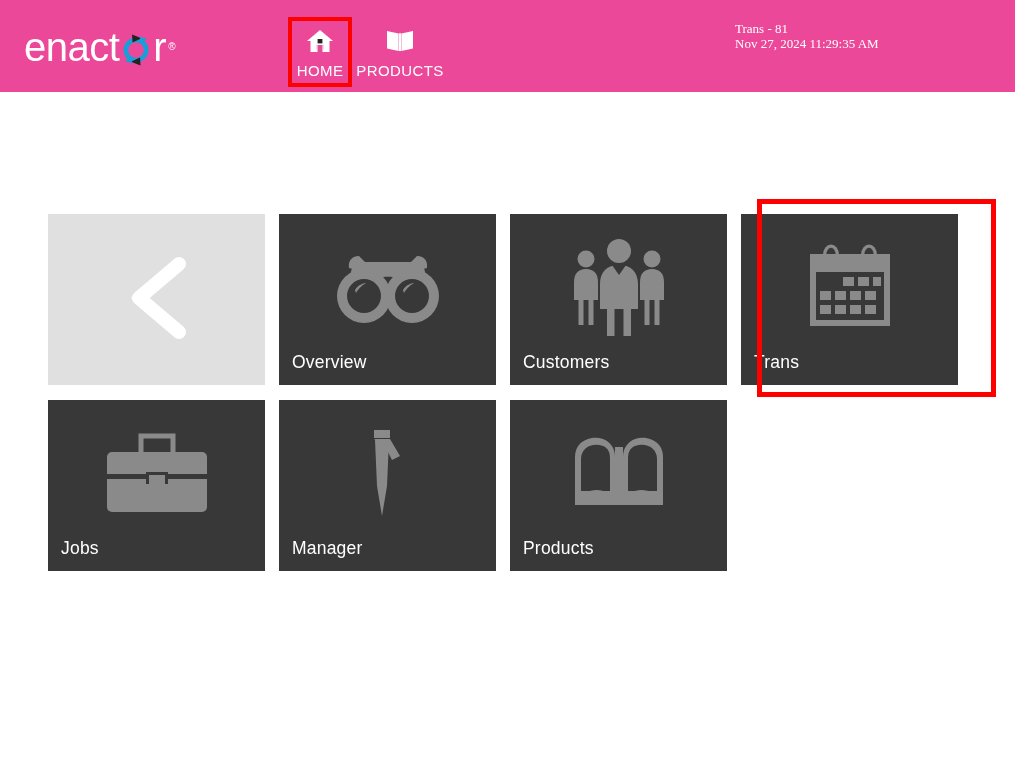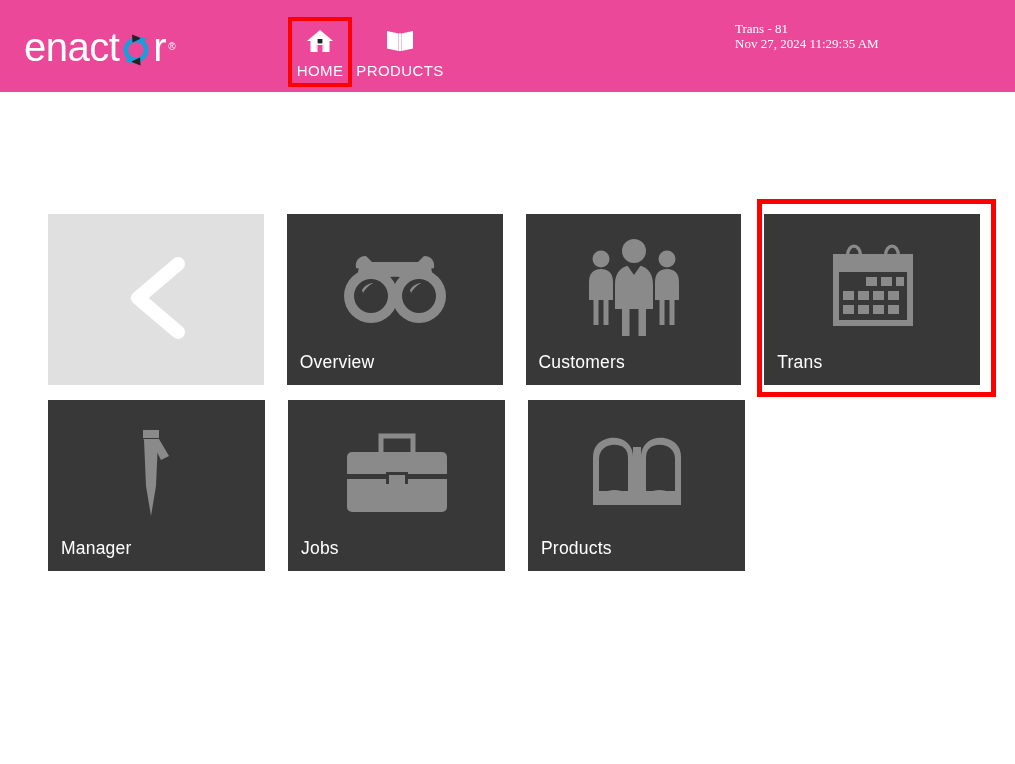--- a/index.html
+++ b/index.html
@@ -104,21 +104,21 @@
 
   
   .grid {
     position: absolute;
     left: 48px;
     top: 214px;
     width: 932px;
   }
   .grid-row {
     display: flex;
-    gap: 23px;
+    gap: 14px;
     margin-bottom: 15px;
   }
   .tile {
     width: 217px;
     height: 171px;
     background: #383838;
     position: relative;
     cursor: pointer;
     overflow: hidden;
   }
@@ -304,40 +304,40 @@
       </span>
       <span class="tile-label">Trans</span>
     </div>
 
   </div>
 
   <div class="grid-row">
 
     <div class="tile">
       <span class="tile-icon">
-        <svg width="64" height="90" viewBox="0 0 64 90">
-          <rect x="18" y="2" width="16" height="8" fill="#8a8a8a"></rect>
-          <path d="M18 11 L34 11 L44 28 L36 32 L30 20 Z" fill="#8a8a8a"></path>
-          <path d="M19 12 L33 12 L31 58 L26 88 L21 58 Z" fill="#8a8a8a"></path>
-        </svg>
-      </span>
-      <span class="tile-label">Manager</span>
-    </div>
-
-    <div class="tile">
-      <span class="tile-icon">
         <svg width="110" height="86" viewBox="0 0 110 86">
           <rect x="39" y="6" width="32" height="22" fill="none" stroke="#8a8a8a" stroke-width="5"></rect>
           <rect x="5" y="22" width="100" height="60" rx="5" fill="#8a8a8a"></rect>
           <rect x="5" y="44" width="100" height="5" fill="#383838"></rect>
           <rect x="44" y="42" width="22" height="12" fill="#383838"></rect>
           <rect x="47" y="45" width="16" height="9" fill="#8a8a8a"></rect>
         </svg>
       </span>
       <span class="tile-label">Jobs</span>
+    </div>
+
+    <div class="tile">
+      <span class="tile-icon">
+        <svg width="64" height="90" viewBox="0 0 64 90">
+          <rect x="18" y="2" width="16" height="8" fill="#8a8a8a"></rect>
+          <path d="M18 11 L34 11 L44 28 L36 32 L30 20 Z" fill="#8a8a8a"></path>
+          <path d="M19 12 L33 12 L31 58 L26 88 L21 58 Z" fill="#8a8a8a"></path>
+        </svg>
+      </span>
+      <span class="tile-label">Manager</span>
     </div>
 
 
     <div class="tile">
       <span class="tile-icon">
         <svg width="100" height="80" viewBox="0 0 100 80">
           <path d="M6 24 C6 8 22 2 34 6 C42 9 46 16 46 24 L46 72 L6 72 Z" fill="#8a8a8a"></path>
           <path d="M94 24 C94 8 78 2 66 6 C58 9 54 16 54 24 L54 72 L94 72 Z" fill="#8a8a8a"></path>
           <path d="M12 26 C12 14 24 9 34 13 C39 15 41 19 41 26 L41 58 L12 58 Z" fill="#383838"></path>
           <path d="M88 26 C88 14 76 9 66 13 C61 15 59 19 59 26 L59 58 L88 58 Z" fill="#383838"></path>

